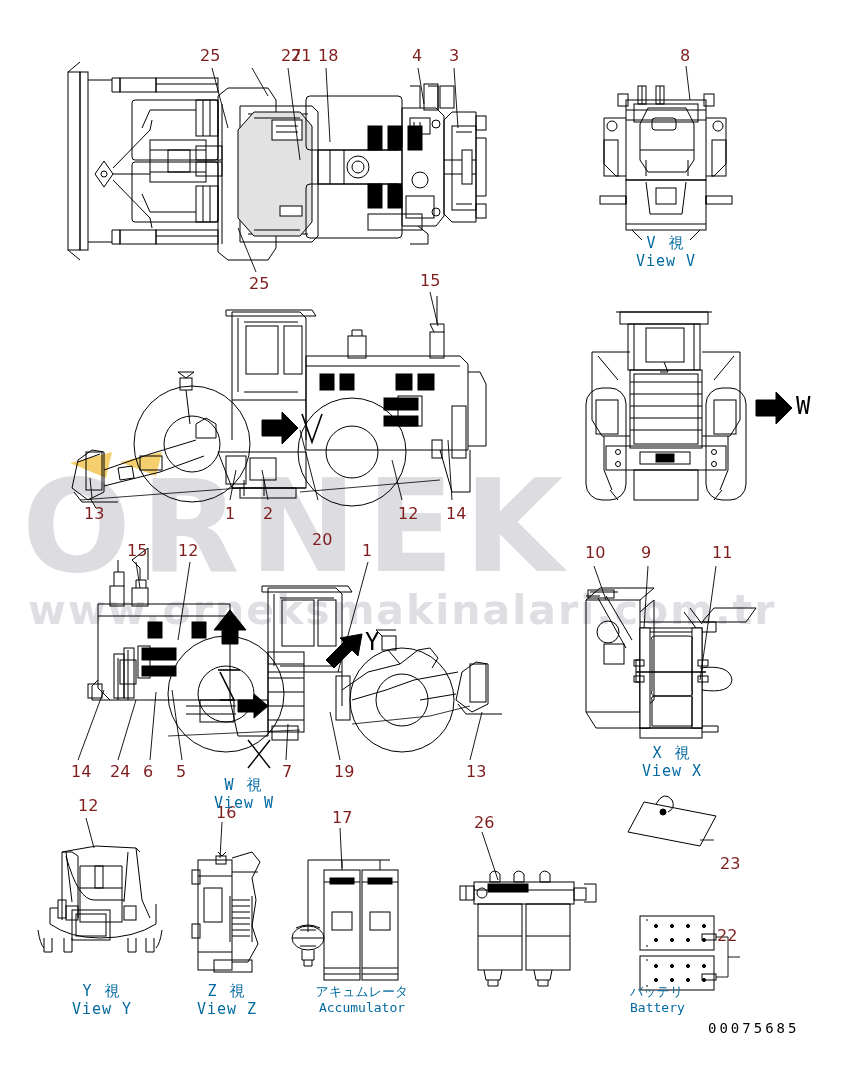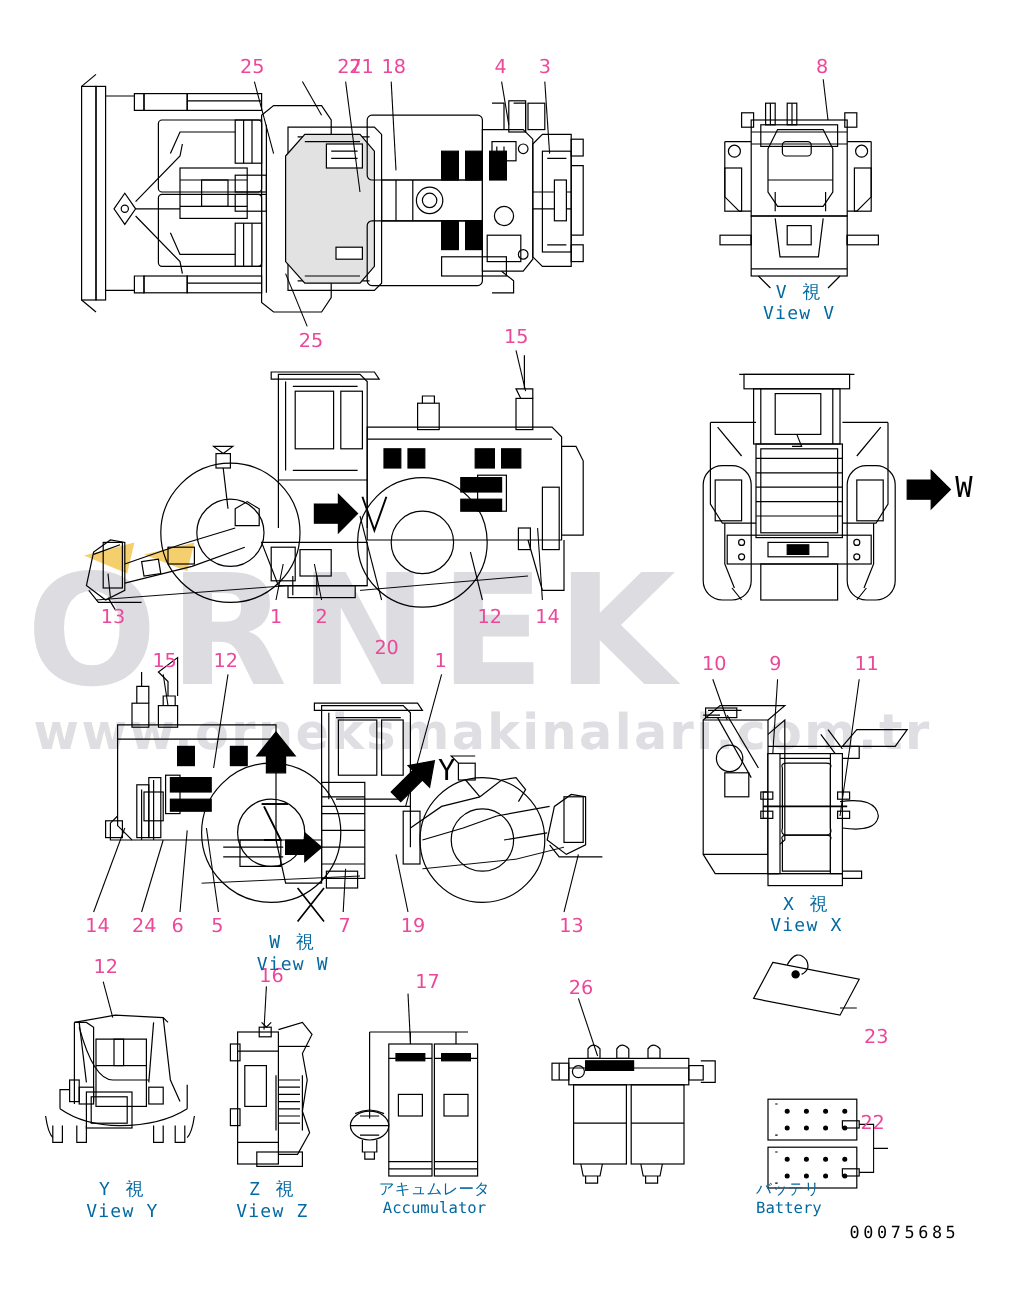--- a/index.html
+++ b/index.html
@@ -13,21 +13,21 @@
   
   .wm{position:absolute;color:#d9d9de;font-family:"DejaVu Sans","Liberation Sans",sans-serif;
       font-weight:bold;user-select:none;pointer-events:none;z-index:1;white-space:nowrap;}
   .wm-big{left:22px;top:452px;font-size:128px;letter-spacing:10px;color:#dcdce1;}
   .wm-url{left:28px;top:586px;font-size:41px;letter-spacing:2px;color:#dedee3;}
 
   
   .dwg{position:absolute;left:0;top:0;z-index:2;}
 
   
-  .cal{position:absolute;z-index:5;color:#ec4899;font-size:16px;
+  .cal{position:absolute;z-index:5;color:#7f1d1d;font-size:16px;
        font-family:"DejaVu Sans","Liberation Sans",sans-serif;
        line-height:1;white-space:nowrap;}
 
   
   .cap{position:absolute;z-index:5;color:#0369a1;text-align:center;white-space:nowrap;
        font-family:"DejaVu Sans Mono","Liberation Mono",monospace;line-height:1.22;}
   .cap .jp{font-size:15px;letter-spacing:2px;display:block;}
   .cap .en{font-size:15px;letter-spacing:1px;display:block;}
   .cap.small .jp{font-size:13px;letter-spacing:0px;}
   .cap.small .en{font-size:13px;letter-spacing:0px;}
@@ -579,21 +579,21 @@
   <div class="cal" style="left:282px;top:764px;">7</div>
   <div class="cal" style="left:334px;top:764px;">19</div>
   <div class="cal" style="left:466px;top:764px;">13</div>
 
   <div class="cal" style="left:585px;top:545px;">10</div>
   <div class="cal" style="left:641px;top:545px;">9</div>
   <div class="cal" style="left:712px;top:545px;">11</div>
 
   <div class="cal" style="left:78px;top:798px;">12</div>
   <div class="cal" style="left:216px;top:805px;text-align:center;">16</div>
-  <div class="cal" style="left:346px;top:810px;">17</div>
+  <div class="cal" style="left:332px;top:810px;">17</div>
   <div class="cal" style="left:474px;top:815px;">26</div>
   <div class="cal" style="left:720px;top:820px;margin-top:36px;">23</div>
   <div class="cal" style="left:717px;top:928px;">22</div>
 
   <div class="vletter" style="left:796px;top:392px;">W</div>
   <div class="vletter" style="left:365px;top:628px;">Y</div>
 
   <div class="cap" style="left:604px;top:234px;width:124px;">
     <span class="jp">V  視</span>
     <span class="en">View V</span>

